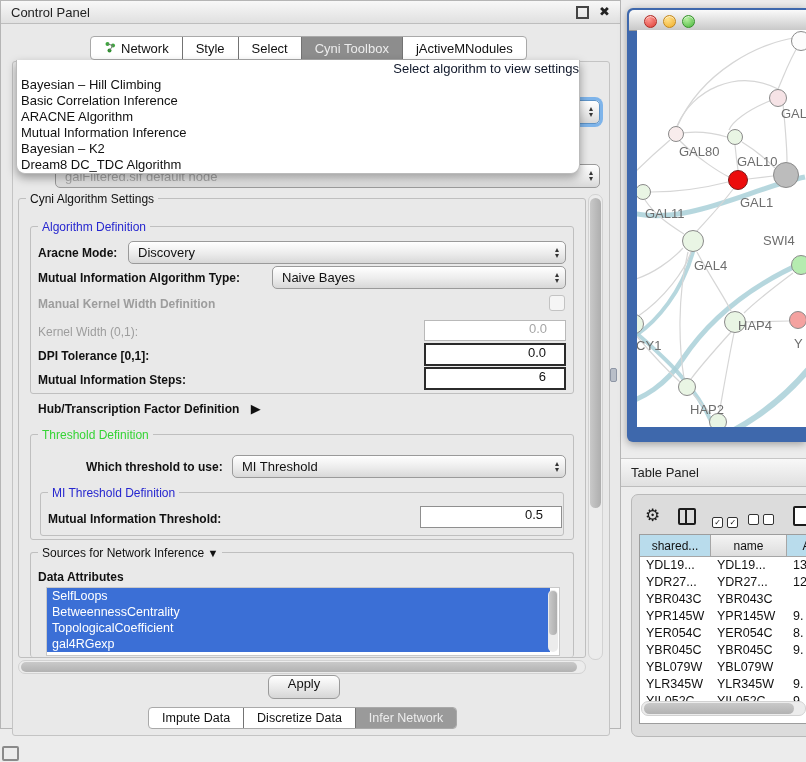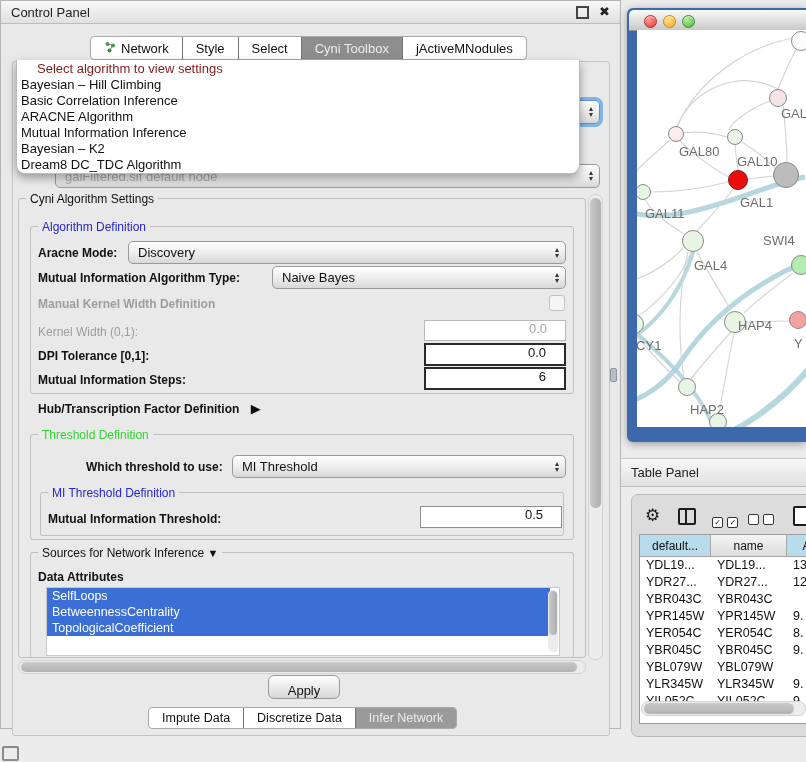--- a/index.html
+++ b/index.html
@@ -15,21 +15,21 @@
   .close-btn{font-size:13px;font-weight:bold;color:#222;margin-right:10px;line-height:10px;}
   
   .tabstrip{display:flex;background:#fff;border:1px solid #a9a9a9;border-radius:4px;overflow:hidden;height:22px;}
   .tab{display:flex;align-items:center;padding:0 13px;font-size:13px;border-right:1px solid #737373;color:#111;white-space:nowrap;}
   .tab:last-child{border-right:none;}
   .tab.sel{background:#8d8d8d;color:#ececec;}
   .tab .nicon{margin-right:5px;display:inline-block;}
   
   .popup{background:#fff;border:1px solid #bbb;border-top:none;border-radius:0 0 9px 9px;
          box-shadow:0 4px 10px rgba(0,0,0,.35);z-index:50;}
-  .popup .ph{color:#7f1d1d;text-align:left;font-size:13px;height:17px;line-height:17px;margin-left:20px;}
+  .popup .ph{color:#0f172a;text-align:right;font-size:13px;height:17px;line-height:17px;}
   .popup .it{font-size:13px;height:16px;line-height:16px;padding-left:4px;color:#111;white-space:nowrap;}
   .popup .it.b{font-weight:normal;}
   
   .combo{border:1px solid #9a9a9a;border-radius:5px;background:linear-gradient(#ffffff,#ececec 55%,#d8d8d8);
          font-size:13px;display:flex;align-items:center;padding-left:9px;box-sizing:border-box;}
   .combo .arrows{position:absolute;right:6px;top:50%;transform:translateY(-50%);
                  display:flex;flex-direction:column;align-items:center;color:#333;}
   .combo .arrows span{font-size:8px;line-height:6px;}
   .field{background:#fff;font-size:13px;display:flex;align-items:flex-start;justify-content:flex-end;
          padding-right:18px;box-sizing:border-box;}
@@ -47,21 +47,21 @@
   
   .sbv{background:#ececec;border:1px solid #d2d2d2;border-radius:7px;}
   .sbv .thumb{position:absolute;left:1px;right:1px;background:linear-gradient(90deg,#c9c9c9,#aeaeae);border-radius:6px;}
   .sbh{background:#ececec;border:1px solid #d2d2d2;border-radius:7px;}
   .sbh .thumb{position:absolute;top:1px;bottom:1px;background:linear-gradient(#c9c9c9,#b2b2b2);border-radius:6px;}
   
   .attr-list{background:#fff;border:1px solid #c9c9c9;overflow:hidden;}
   .attr-item{background:#3b6fd6;color:#fff;font-size:12.5px;height:16px;line-height:16px;padding-left:5px;}
   
   .btn{border:1px solid #9a9a9a;border-radius:6px;background:linear-gradient(#ffffff,#e9e9e9 55%,#d6d6d6);
-       font-size:13px;display:flex;align-items:flex-end;justify-content:center;}
+       font-size:13px;display:flex;align-items:flex-start;justify-content:center;}
   
   .net-window{background:#3e68ac;border-radius:6px 0 0 6px;box-shadow:0 2px 8px rgba(0,0,0,.35);}
   .net-title{background:linear-gradient(#fafafa,#c9c9c9);border-bottom:1px solid #9a9a9a;border-radius:5px 0 0 0;}
   .light{border-radius:50%;width:11px;height:11px;position:absolute;top:5px;box-shadow:inset 0 1px 1px rgba(255,255,255,.7);}
   .net-canvas{background:#fff;overflow:hidden;}
   .node{position:absolute;border:1px solid #8a8a8a;border-radius:50%;box-sizing:border-box;}
   .nlabel{position:absolute;font-size:13px;color:#6e6e6e;white-space:nowrap;}
   
   .tp-outer{background:#dcdcdc;border:1px solid #b9b9b9;border-radius:7px;}
   .tbl{background:#fff;border:1px solid #9d9d9d;overflow:hidden;}
@@ -213,20 +213,21 @@
 <div class="gtitle" style="left:38px;top:546px;">
   <span>Sources for Network Inference</span>
   <span style="font-size:11px;">▼</span>
 </div>
 <div class="abs lbl" style="left:38px;top:570px;">Data Attributes</div>
 
 <div class="abs attr-list" style="left:46px;top:587px;width:512px;height:67px;">
   <div class="attr-item" style="width:498px;">SelfLoops</div>
   <div class="attr-item" style="width:498px;">BetweennessCentrality</div>
   <div class="attr-item" style="width:498px;">TopologicalCoefficient</div>
+  <div class="attr-item" style="width:498px;">gal4RGexp</div>
   <div class="abs sbv" style="right:1px;top:2px;width:10px;height:62px;border:none;">
     <div class="thumb" style="top:1px;height:44px;"></div>
   </div>
 </div>
 
 <div class="abs sbh" style="left:18px;top:660px;width:566px;height:12px;">
   <div class="thumb" style="left:2px;width:556px;"></div>
 </div>
 
 <div class="abs btn" style="left:268px;top:675px;width:70px;height:22px;">
@@ -330,21 +331,21 @@
 <span class="abs" style="left:645px;top:505px;font-size:17px;color:#1c1c1c;">⚙</span>
 <span class="abs" style="left:678px;top:508px;width:14px;height:13px;border:2px solid #1c1c1c;border-radius:2px;">
       <span style="position:absolute;left:5px;top:0;bottom:0;width:2px;background:#1c1c1c;"></span>
     </span>
 <span class="abs" style="left:712px;top:511px;"><span class="mini-box">✓</span> <span class="mini-box">✓</span></span>
 <span class="abs" style="left:748px;top:511px;"><span class="mini-box"></span> <span class="mini-box"></span></span>
 <span class="abs" style="left:793px;top:506px;width:12px;height:16px;border:2px solid #1c1c1c;border-radius:2px;background:#fff;"></span>
 
 <div class="abs tbl" style="left:639px;top:534px;width:167px;height:188px;">
   <div class="th hl" style="left:0;top:0;width:71px;">
-        <span>default...</span>
+        <span>shared...</span>
       </div>
   <div class="th plain" style="left:71px;top:0;width:76px;">
         <span>name</span>
       </div>
   <div class="th hl" style="left:147px;top:0;width:40px;">
         <span>A</span>
       </div>
 
   <div class="td" style="left:0;top:22px;">YDL19...</div>
   <div class="td" style="left:71px;top:22px;">YDL19...</div>

